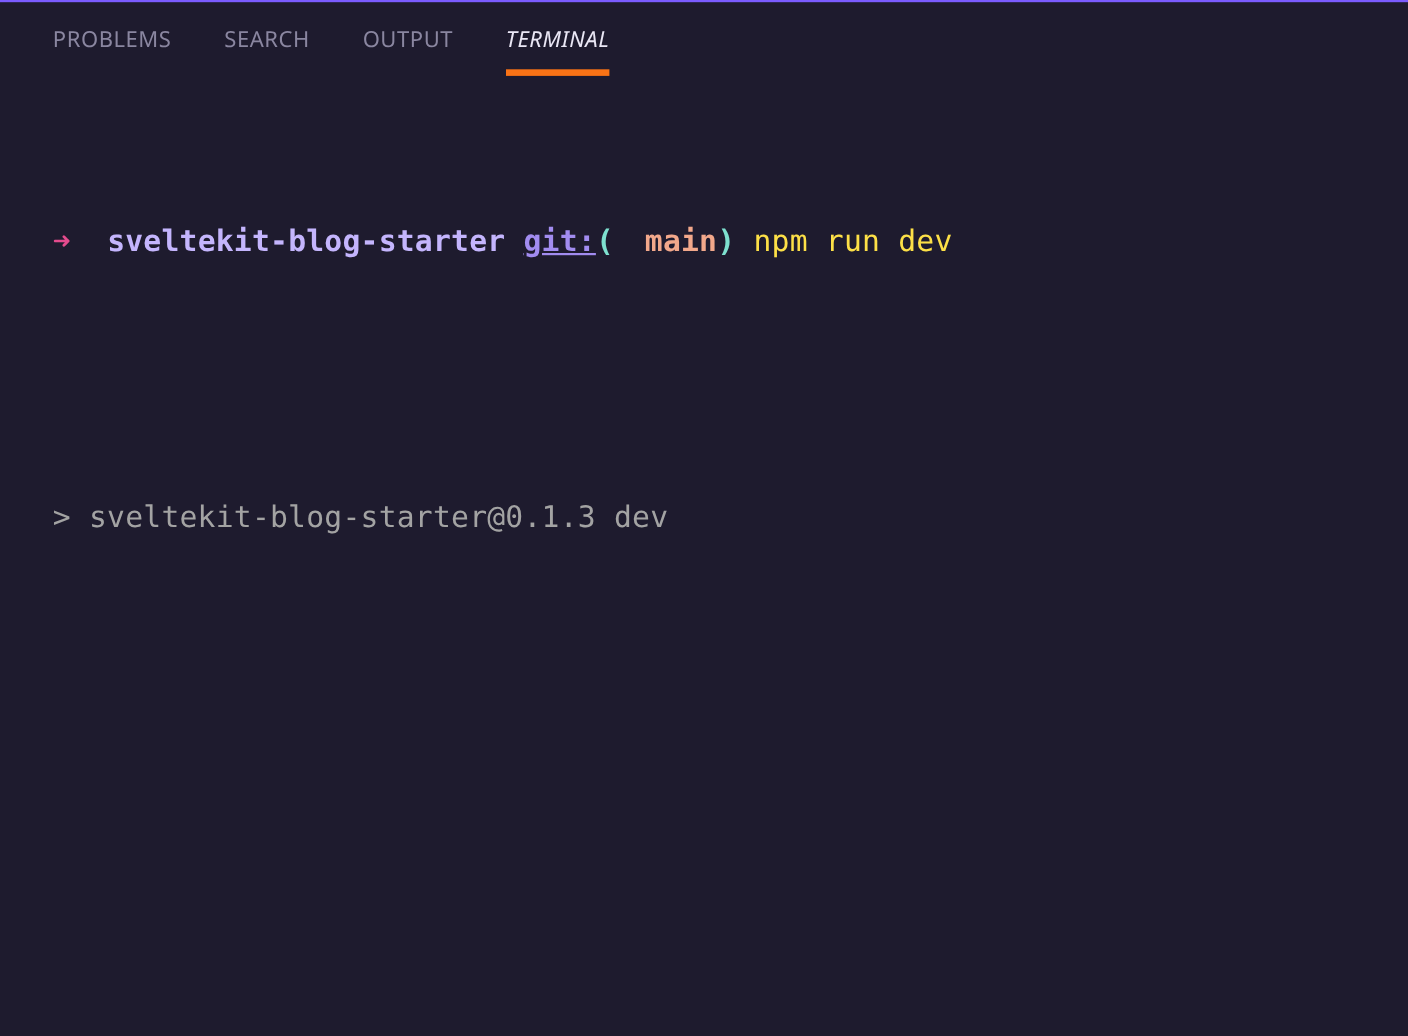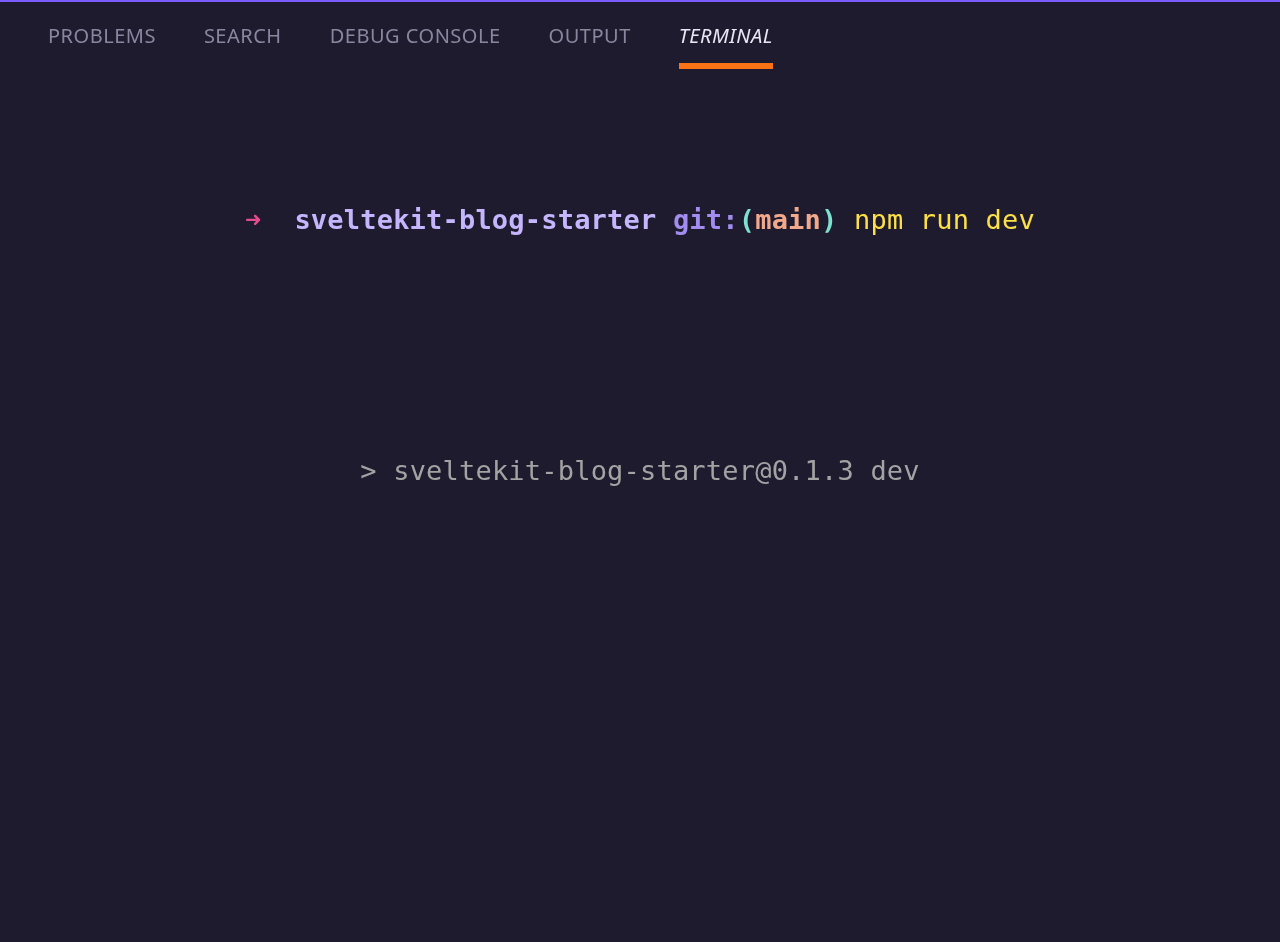--- a/index.html
+++ b/index.html
@@ -1,19 +1,18 @@
 <!DOCTYPE html>
 <html><head>
   <meta charset="utf-8">
   <style>
     * {
       margin: 0;
       padding: 0;
       box-sizing: border-box;
-      text-align: center;
     }
     body {
       background: #1e1b2e;
       width: 1280px;
       height: 942px;
       font-family: ui-monospace, 'SF Mono', 'Menlo', 'Monaco', 'Consolas', monospace;
       overflow: hidden;
       border-top: 2px solid #7b5cff;
     }
     .tabbar {
@@ -38,35 +37,34 @@
     .terminal {
       padding: 46px 48px 0 48px;
       font-size: 27px;
       line-height: 1.55;
       letter-spacing: 0.2px;
       white-space: pre;
       font-variant-ligatures: none;
     }
     .arrow { color: #e44b8d; font-weight: bold; }
     .cwd { color: #c4b5fd; font-weight: bold; }
-    .git { color: #a28cf0; font-weight: bold; }
+    .git { color: #a28cf0; font-weight: bold; text-decoration: underline; }
     .paren { color: #7ee0cf; font-weight: bold; }
-    .branch { color: #f2a88b; font-weight: bold; }
+    .branch { color: #f2a88b; font-weight: bold; margin-left: 28px; }
     .cmd { color: #fde047; }
     .out { color: #a3a3a3; }
     .row { display: block; }
     .blank { height: 1.55em; }
   </style>
 </head>
 <body>
 
 <div class="tabbar">
   <div class="tab">PROBLEMS</div>
   <div class="tab">SEARCH</div>
-  <div class="tab">DEBUG CONSOLE</div>
   <div class="tab">OUTPUT</div>
   <div class="tab active">TERMINAL</div>
 </div>
 
 <div class="terminal">
   <span class="row"><span class="arrow">➜</span>  <span class="cwd">sveltekit-blog-starter</span> <span class="git">git:</span><span class="paren">(</span><span class="branch">main</span><span class="paren">)</span> <span class="cmd">npm run dev</span></span>
   <span class="row blank"></span>
   <span class="row out"><span>&gt; </span><span>sveltekit-blog-starter@0.1.3 dev</span></span>
   <span class="row blank"></span>
   <span class="row blank"></span>

